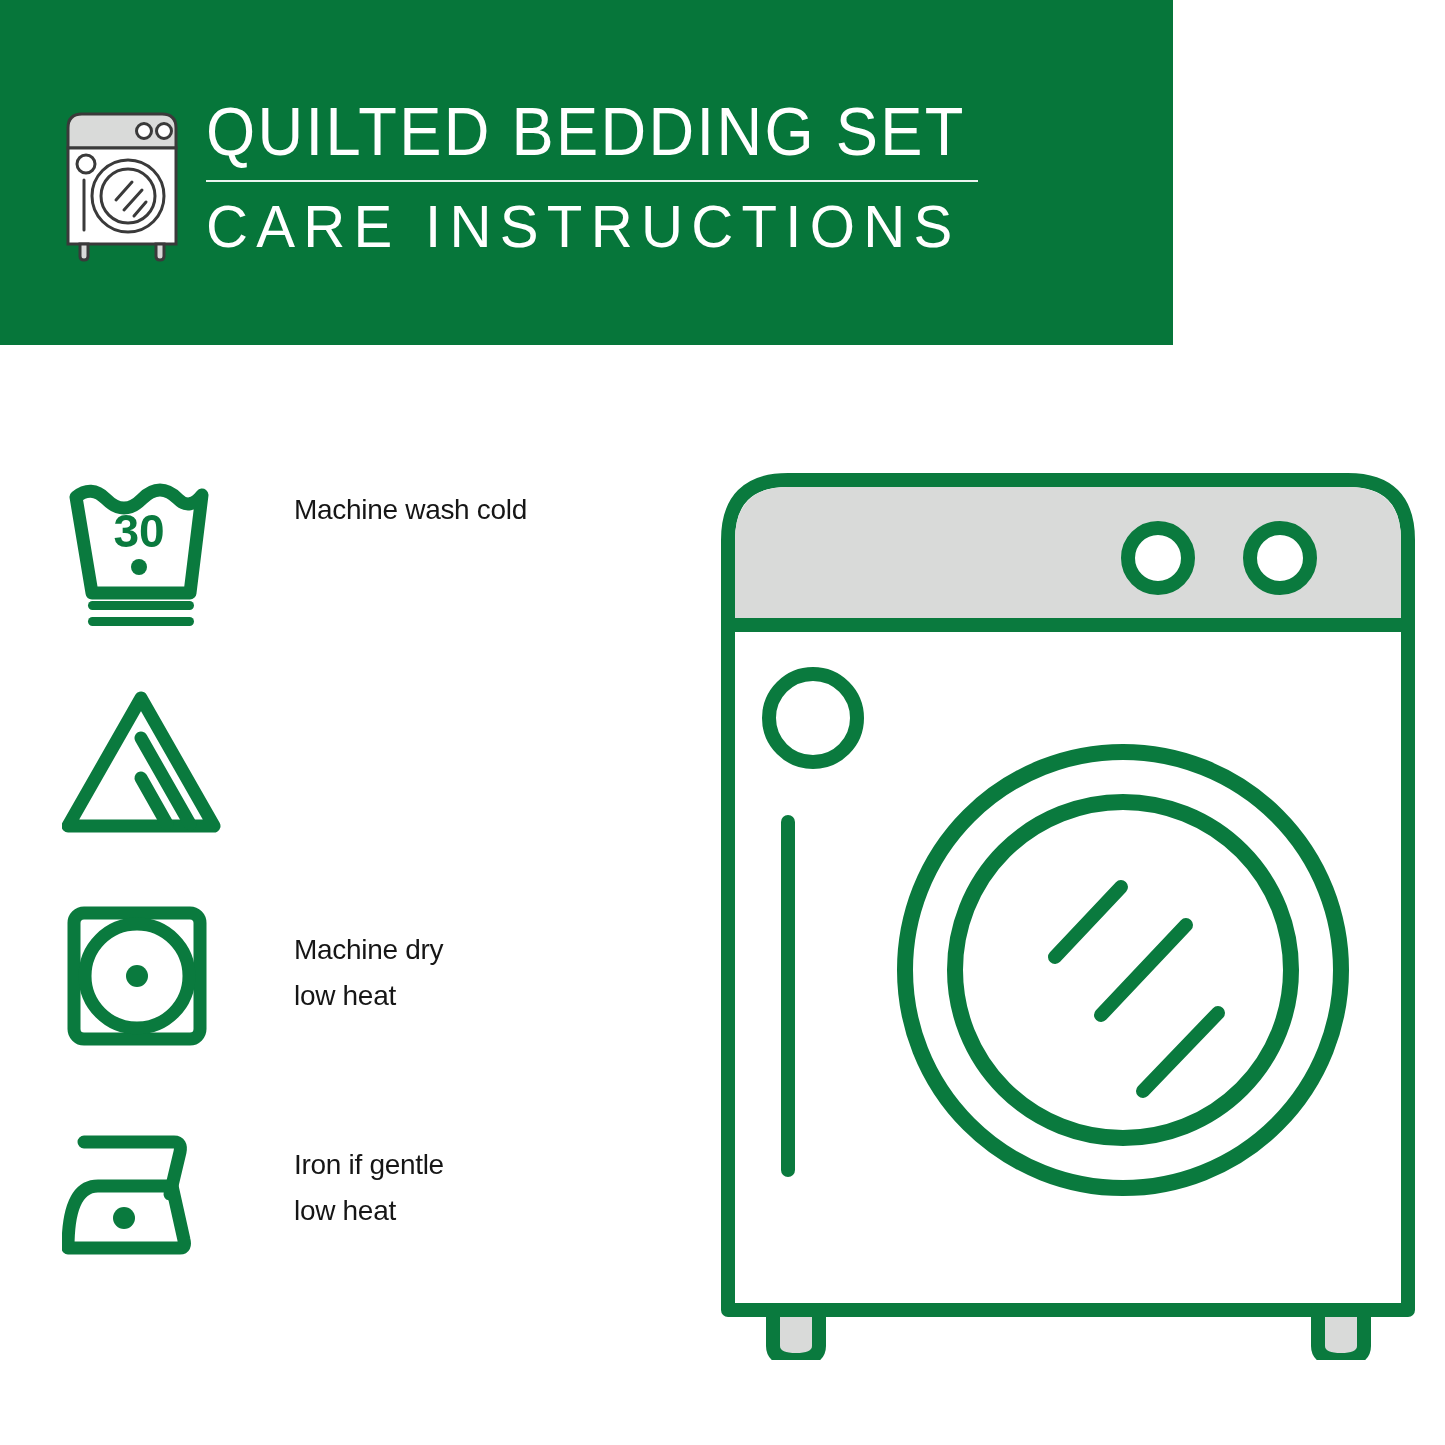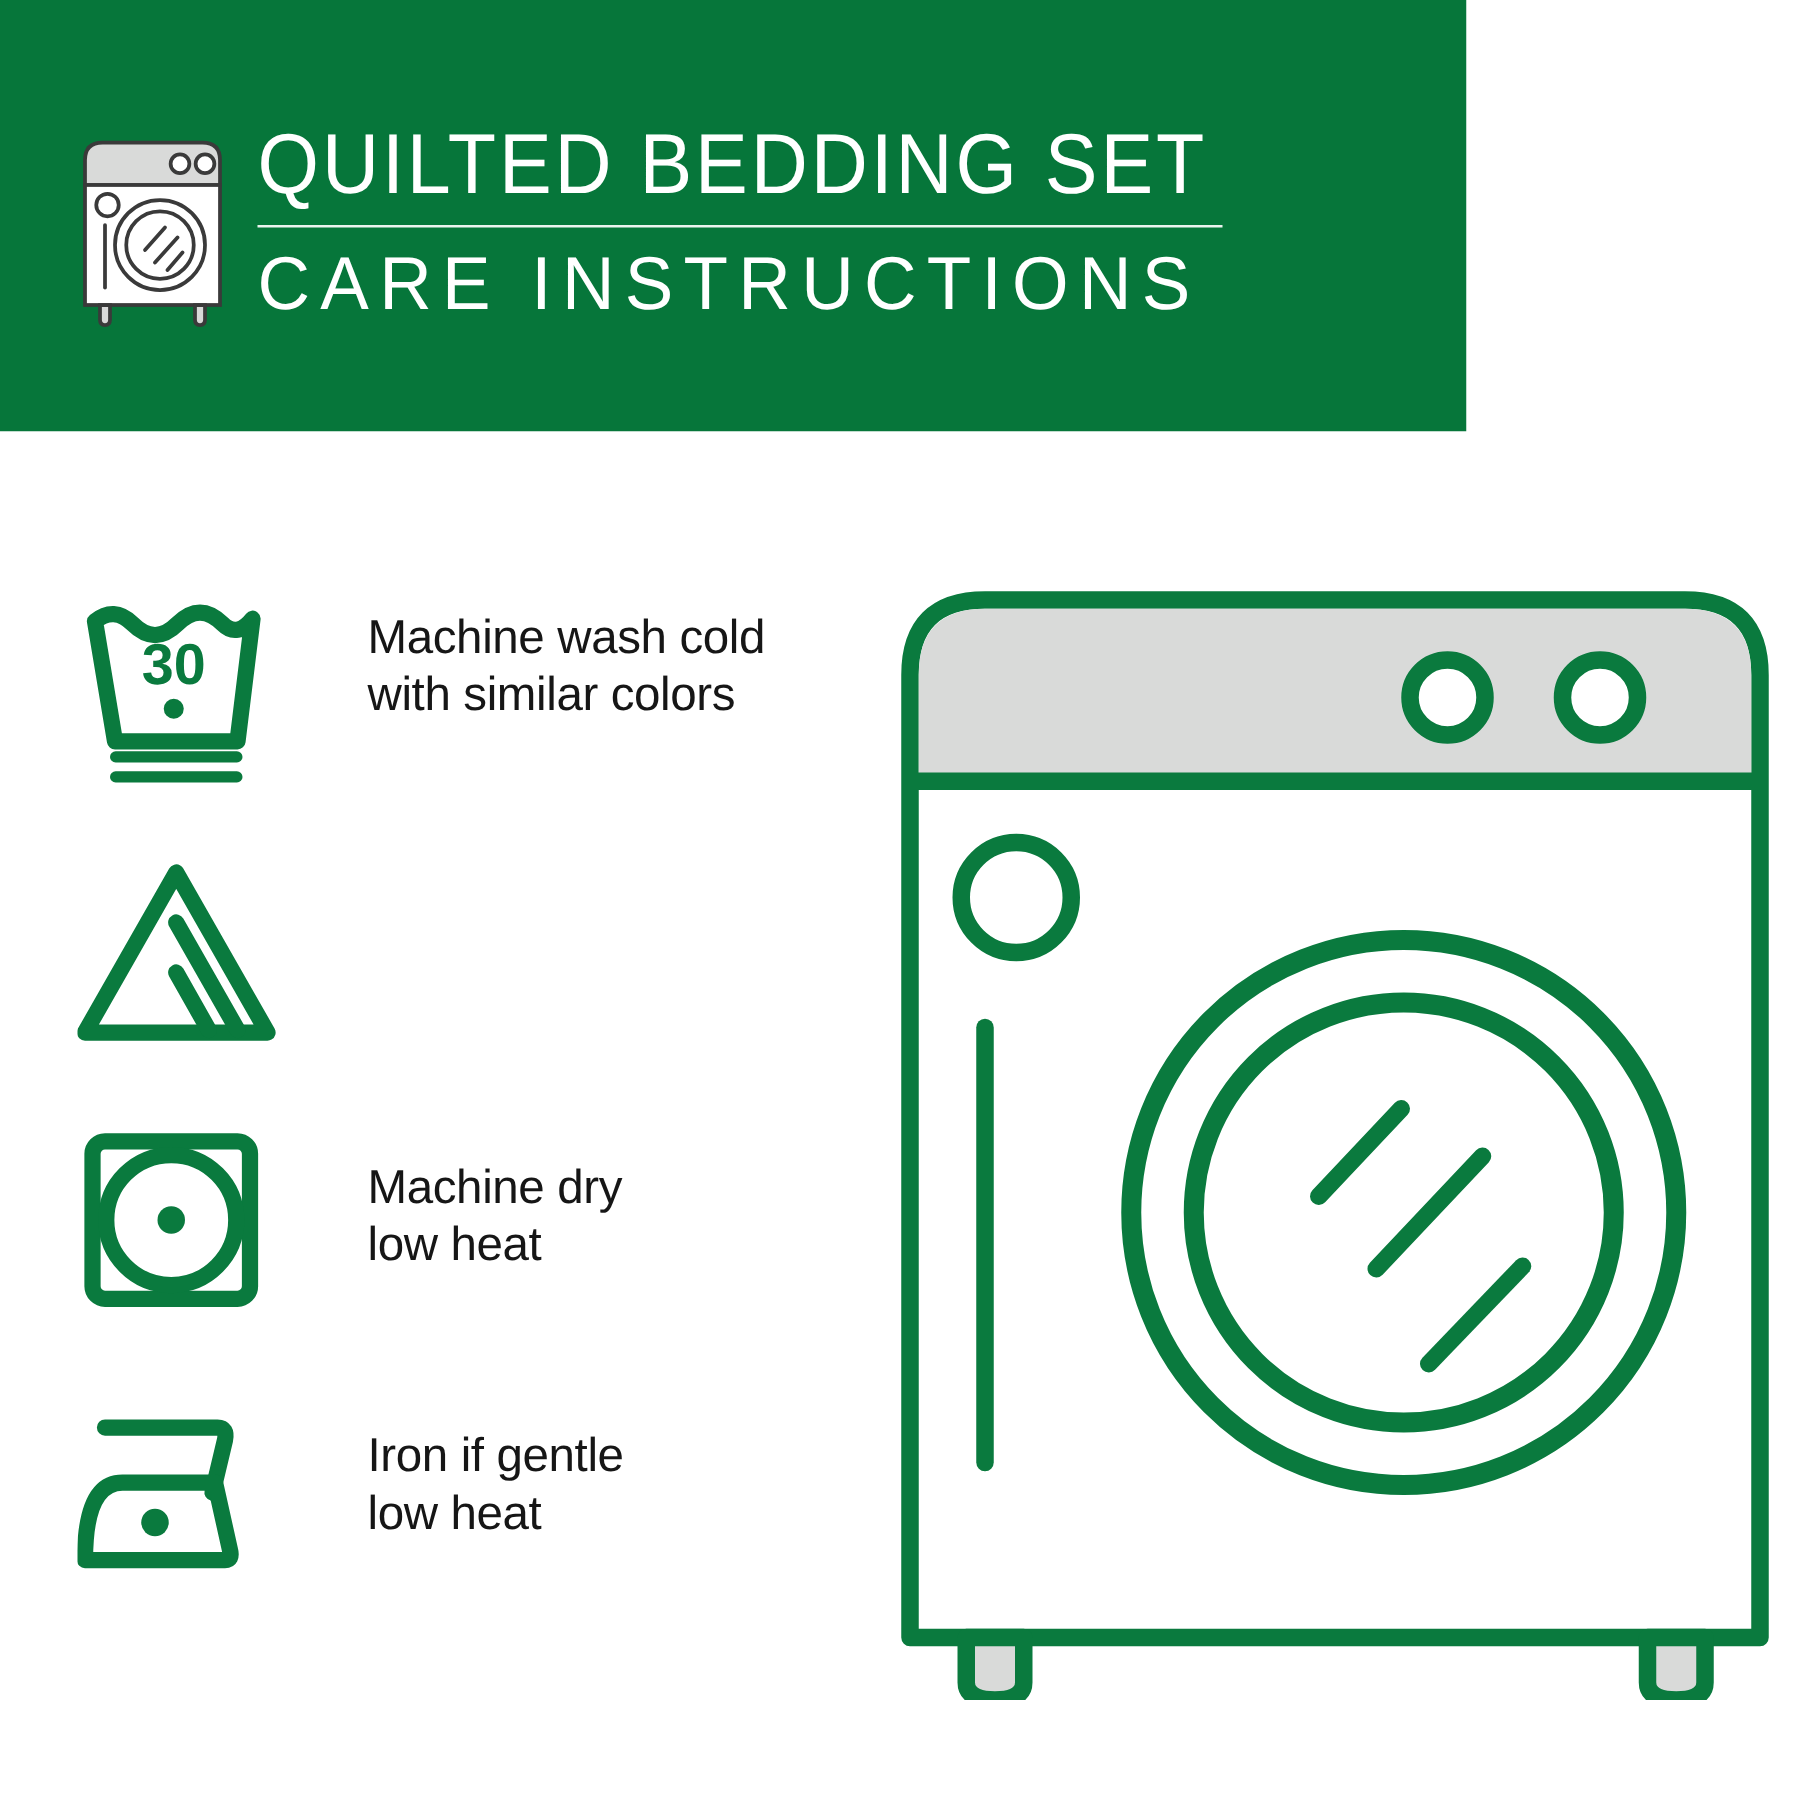--- a/index.html
+++ b/index.html
@@ -105,21 +105,21 @@
     flex: 0 0 auto;
     width: 170px;
     height: 160px;
     display: flex;
     align-items: flex-start;
     justify-content: flex-start;
   }
   .care-text {
     flex: 1 1 auto;
     color: #161616;
-    font-size: 38px;
+    font-size: 28px;
     line-height: 46px;
     letter-spacing: -0.3px;
     padding-left: 62px;
   }
   .care-text .ln {
     display: block;
     white-space: nowrap;
   }
   .r1 .care-text { padding-top: 12px; }
   .r2 .care-text { padding-top: 20px; }
@@ -196,21 +196,20 @@
             <text x="77" y="72" font-family="'Liberation Sans', sans-serif" font-size="46" font-weight="700" fill="#0a7a3e" text-anchor="middle">30</text>
 
             <circle cx="77" cy="92" r="8" fill="#0a7a3e"></circle>
 
             <rect x="26" y="126" width="106" height="9" rx="4.5" fill="#0a7a3e"></rect>
             <rect x="26" y="142" width="106" height="9" rx="4.5" fill="#0a7a3e"></rect>
           </svg>
         </div>
         <div class="care-text">
           <span class="ln">Machine wash cold</span>
-          <span class="ln">with similar colors</span>
         </div>
       </div>
 
       <div class="care-row r2">
         <div class="care-symbol">
           <svg viewBox="0 0 170 160" width="170" height="160" aria-hidden="true">
 
             <path d="M79 8 L152 136 L6 136 Z" fill="none" stroke="#0a7a3e" stroke-width="13" stroke-linejoin="round"></path>
 
             <line x1="79" y1="48" x2="128" y2="134" stroke="#0a7a3e" stroke-width="13" stroke-linecap="round"></line>

